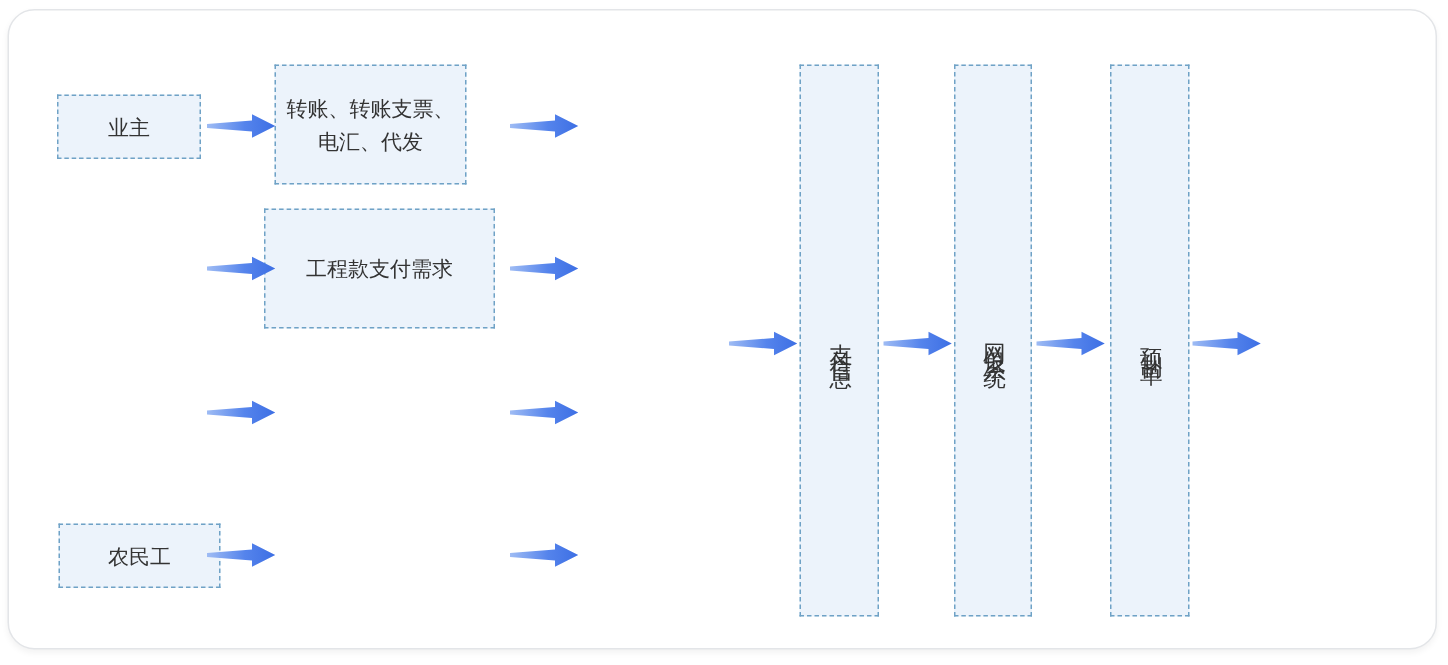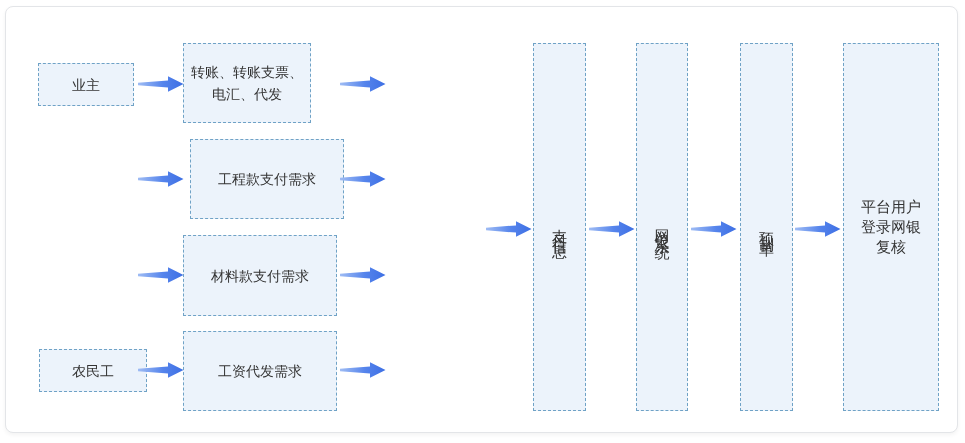--- a/index.html
+++ b/index.html
@@ -16,21 +16,21 @@
     overflow: hidden;
   }
   .panel {
     position: absolute;
     left: 5px;
     top: 6px;
     width: 953px;
     height: 427px;
     background: #ffffff;
     border: 1px solid #e3e5e8;
-    border-radius: 8px;
+    border-radius: 18px;
     box-shadow: 0 2px 4px rgba(0,0,0,0.05);
   }
   .dbox {
     position: absolute;
     background: #ecf3fb;
     border: 1px dashed #6fa2c6;
     display: flex;
     align-items: center;
     justify-content: center;
     text-align: center;
@@ -74,30 +74,25 @@
     </defs>
   </svg>
 
   <div class="panel">
 
     <div class="dbox" style="left:32px;top:56px;width:96px;height:43px">业主</div>
     <div class="dbox" style="left:33px;top:342px;width:108px;height:43px">农民工</div>
 
     <div class="dbox" style="left:177px;top:36px;width:128px;height:80px">转账、转账支票、
 电汇、代发</div>
-    <div class="dbox" style="left:184px;top:132px;width:154px;height:80px">工程款支付需求</div>
-    <div class="dbox" style="left:177px;top:228px;width:154px;height:81px">材料款支付需求</div>
-    <div class="dbox" style="left:177px;top:324px;width:154px;height:80px">工资代发需求</div>
+    <div class="dbox" style="left:170px;top:132px;width:154px;height:80px">工程款支付需求</div>
 
     <div class="dbox stage vert" style="left:527px;top:36px;width:53px;height:368px">支付信息</div>
     <div class="dbox stage vert" style="left:630px;top:36px;width:52px;height:368px">网银系统</div>
     <div class="dbox stage vert" style="left:734px;top:36px;width:53px;height:368px">预制单</div>
-    <div class="dbox stage wide-last" style="left:837px;top:36px;width:96px;height:368px">平台用户
-登录网银
-复核</div>
 
     <svg class="arrow" style="left:132px;top:66px">
         <use href="#arrowShape" xlink:href="#arrowShape"></use>
       </svg>
     <svg class="arrow" style="left:132px;top:161px">
         <use href="#arrowShape" xlink:href="#arrowShape"></use>
       </svg>
     <svg class="arrow" style="left:132px;top:257px">
         <use href="#arrowShape" xlink:href="#arrowShape"></use>
       </svg>

